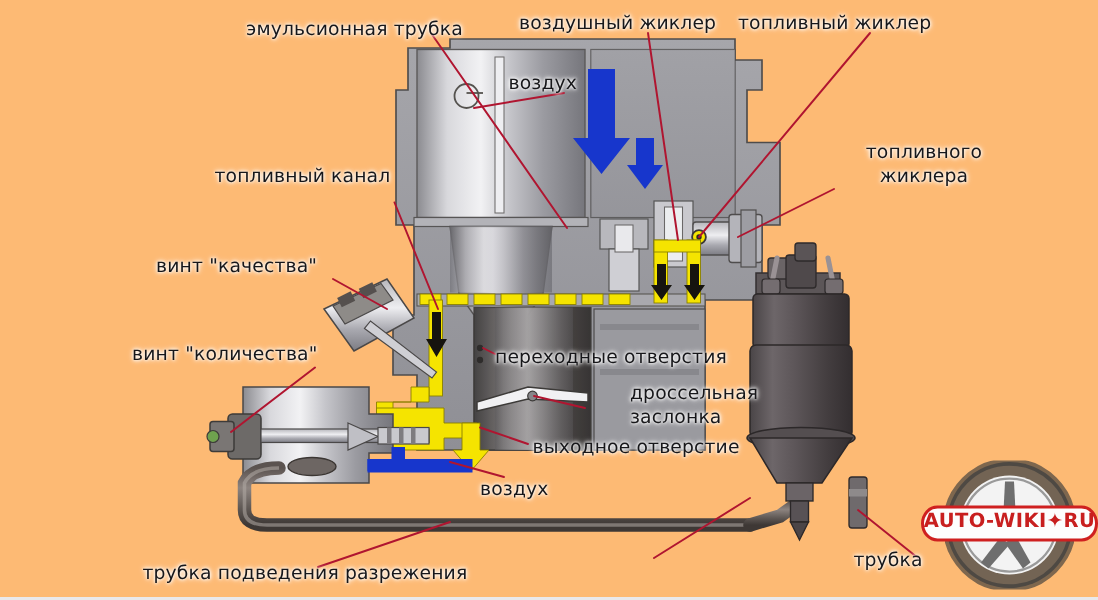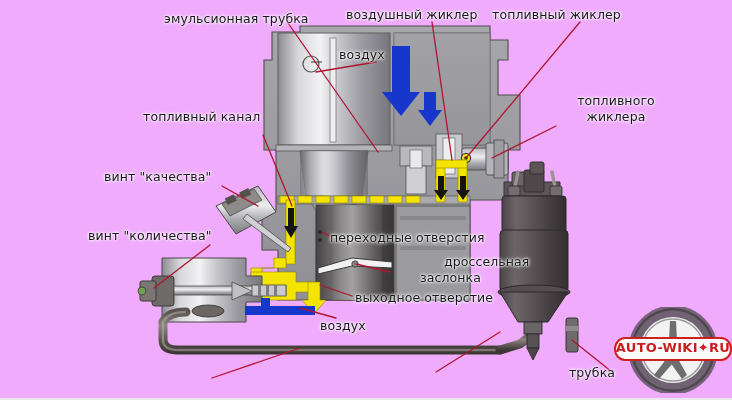--- a/index.html
+++ b/index.html
@@ -4,21 +4,21 @@
 <style>
   html, body {
     margin: 0;
     padding: 0;
     background: #ffffff;
   }
   #stage {
     position: relative;
     width: 732px;
     height: 400px;
-    background: #f0abfc;
+    background: #fdba74;
     overflow: hidden;
     font-family: "DejaVu Sans", "Liberation Sans", sans-serif;
   }
   #stage::after {
     content: "";
     position: absolute;
     left: 0; right: 0; bottom: 0;
     height: 2px;
     background: #e9e9ec;
   }
@@ -324,27 +324,28 @@
   <div class="lbl" style="left:339px; top:48px;">воздух</div>
 
   <div class="lbl" style="left:143px; top:110px;">топливный канал</div>
 
   <div class="lbl" style="left:104px; top:170px;">винт "качества"</div>
 
   <div class="lbl" style="left:88px; top:229px;">винт "количества"</div>
 
   <div class="lbl" style="left:330px; top:231px;">переходные отверстия</div>
 
-  <div class="lbl" style="left:420px; top:255px;margin-left:24px;">дроссельная</div>
+  <div class="lbl" style="left:420px; top:255px;">дроссельная</div>
   <div class="lbl" style="left:420px; top:271px;">заслонка</div>
 
   <div class="lbl" style="left:355px; top:291px;">выходное отверстие</div>
 
   <div class="lbl" style="left:320px; top:319px;">воздух</div>
 
+  <div class="lbl" style="left:95px; top:375px;">трубка подведения разрежения</div>
 
 
   <div class="lbl c" style="left:540px; top:366px; width:104px;">трубка</div>
 
   <div class="logo" style="left:630px; top:307px; width:86px; height:86px;">
     <svg class="wheel" viewBox="0 0 86 86">
       <circle cx="43" cy="43" r="42" fill="#4c4c4c" opacity=".78"></circle>
       <circle cx="43" cy="43" r="33" fill="#f3f3f3"></circle>
       <circle cx="43" cy="43" r="31" fill="none" stroke="#9a9a9a" stroke-width="1.5"></circle>
       <circle cx="43" cy="43" r="10" fill="#5a5a5a"></circle>

